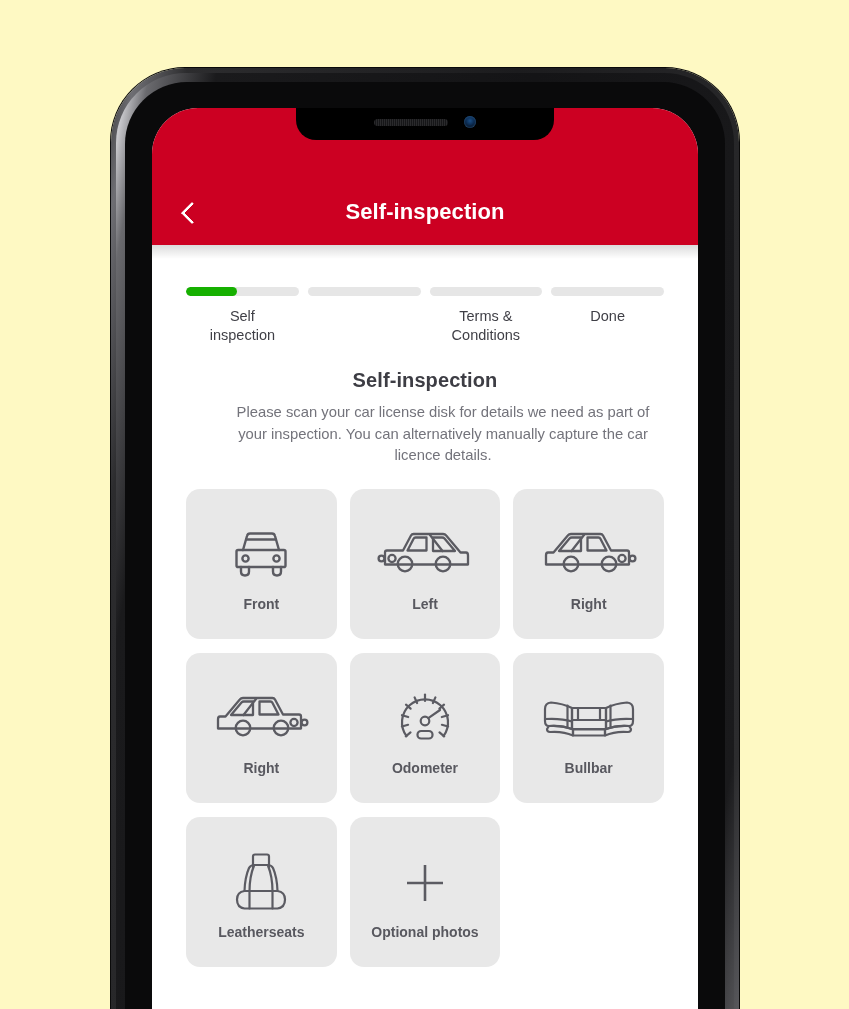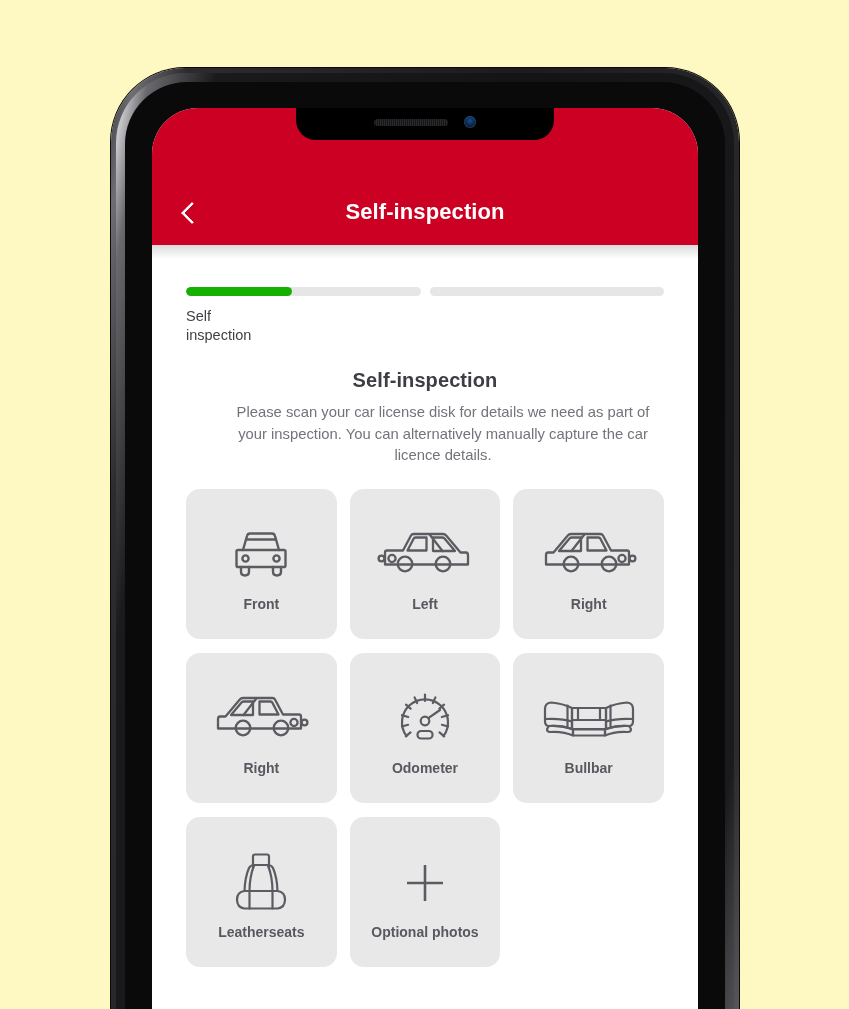--- a/index.html
+++ b/index.html
@@ -183,21 +183,21 @@
     background: #e6e6e6;
     overflow: hidden;
   }
   .step-fill {
     height: 100%;
     border-radius: 5px;
     background: #16b000;
   }
   .step-label {
     margin-top: 11px;
-    text-align: left;
+    text-align: center;
     font-size: 14.5px;
     line-height: 1.32;
     color: #3f3f46;
   }
 
   
   .intro-title {
     margin-top: 24px;
     text-align: center;
     font-size: 20px;
@@ -292,21 +292,38 @@
             <div>inspection</div>
           </div>
         </div>
 
         <div class="step">
           <div class="step-track">
             <div class="step-fill" style="width:0%"></div>
           </div>
         </div>
 
-
+        <div class="step">
+          <div class="step-track">
+            <div class="step-fill" style="width:0%"></div>
+          </div>
+          <div class="step-label">
+            <div>Terms &amp;</div>
+            <div>Conditions</div>
+          </div>
+        </div>
+
+        <div class="step">
+          <div class="step-track">
+            <div class="step-fill" style="width:0%"></div>
+          </div>
+          <div class="step-label">
+            <div>Done</div>
+          </div>
+        </div>
 
       </div>
 
       <div class="intro-title">Self-inspection</div>
       <div class="intro-desc">Please scan your car license disk for details we need as part of your inspection. You can alternatively manually capture the car licence details.</div>
 
       <div class="tile-grid">
 
         <div class="tile">
           <div class="tile-icon">

